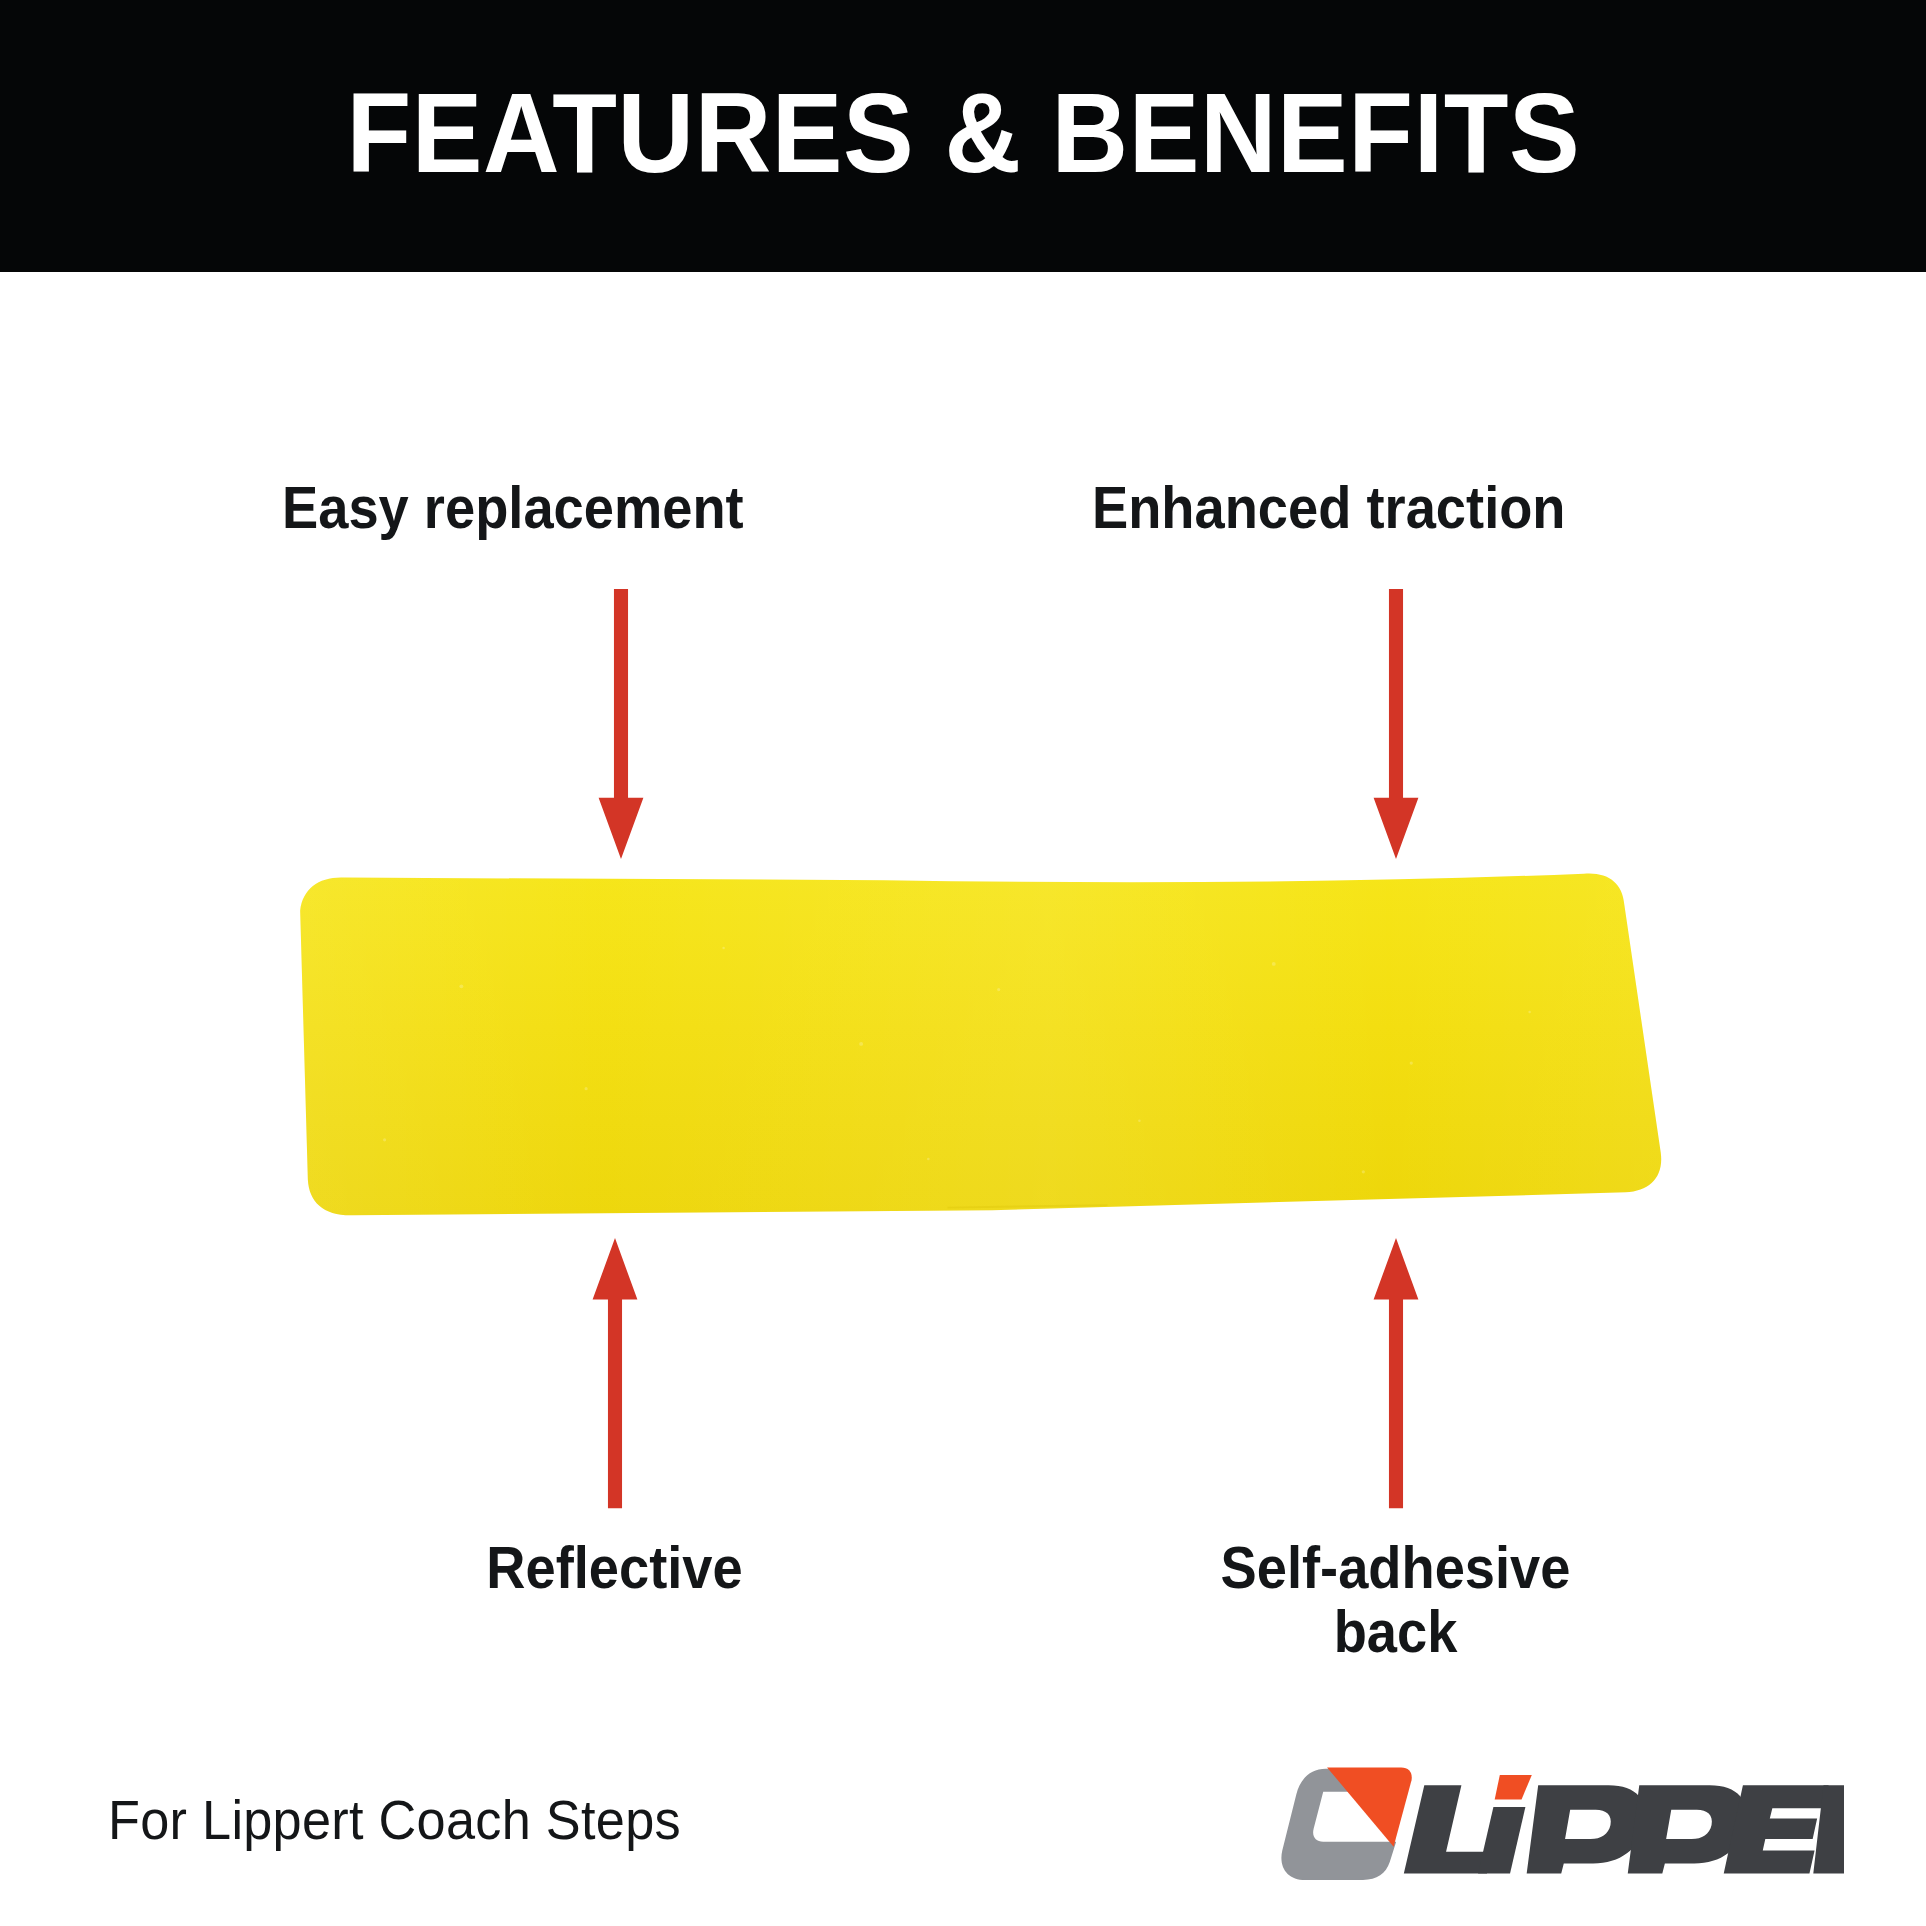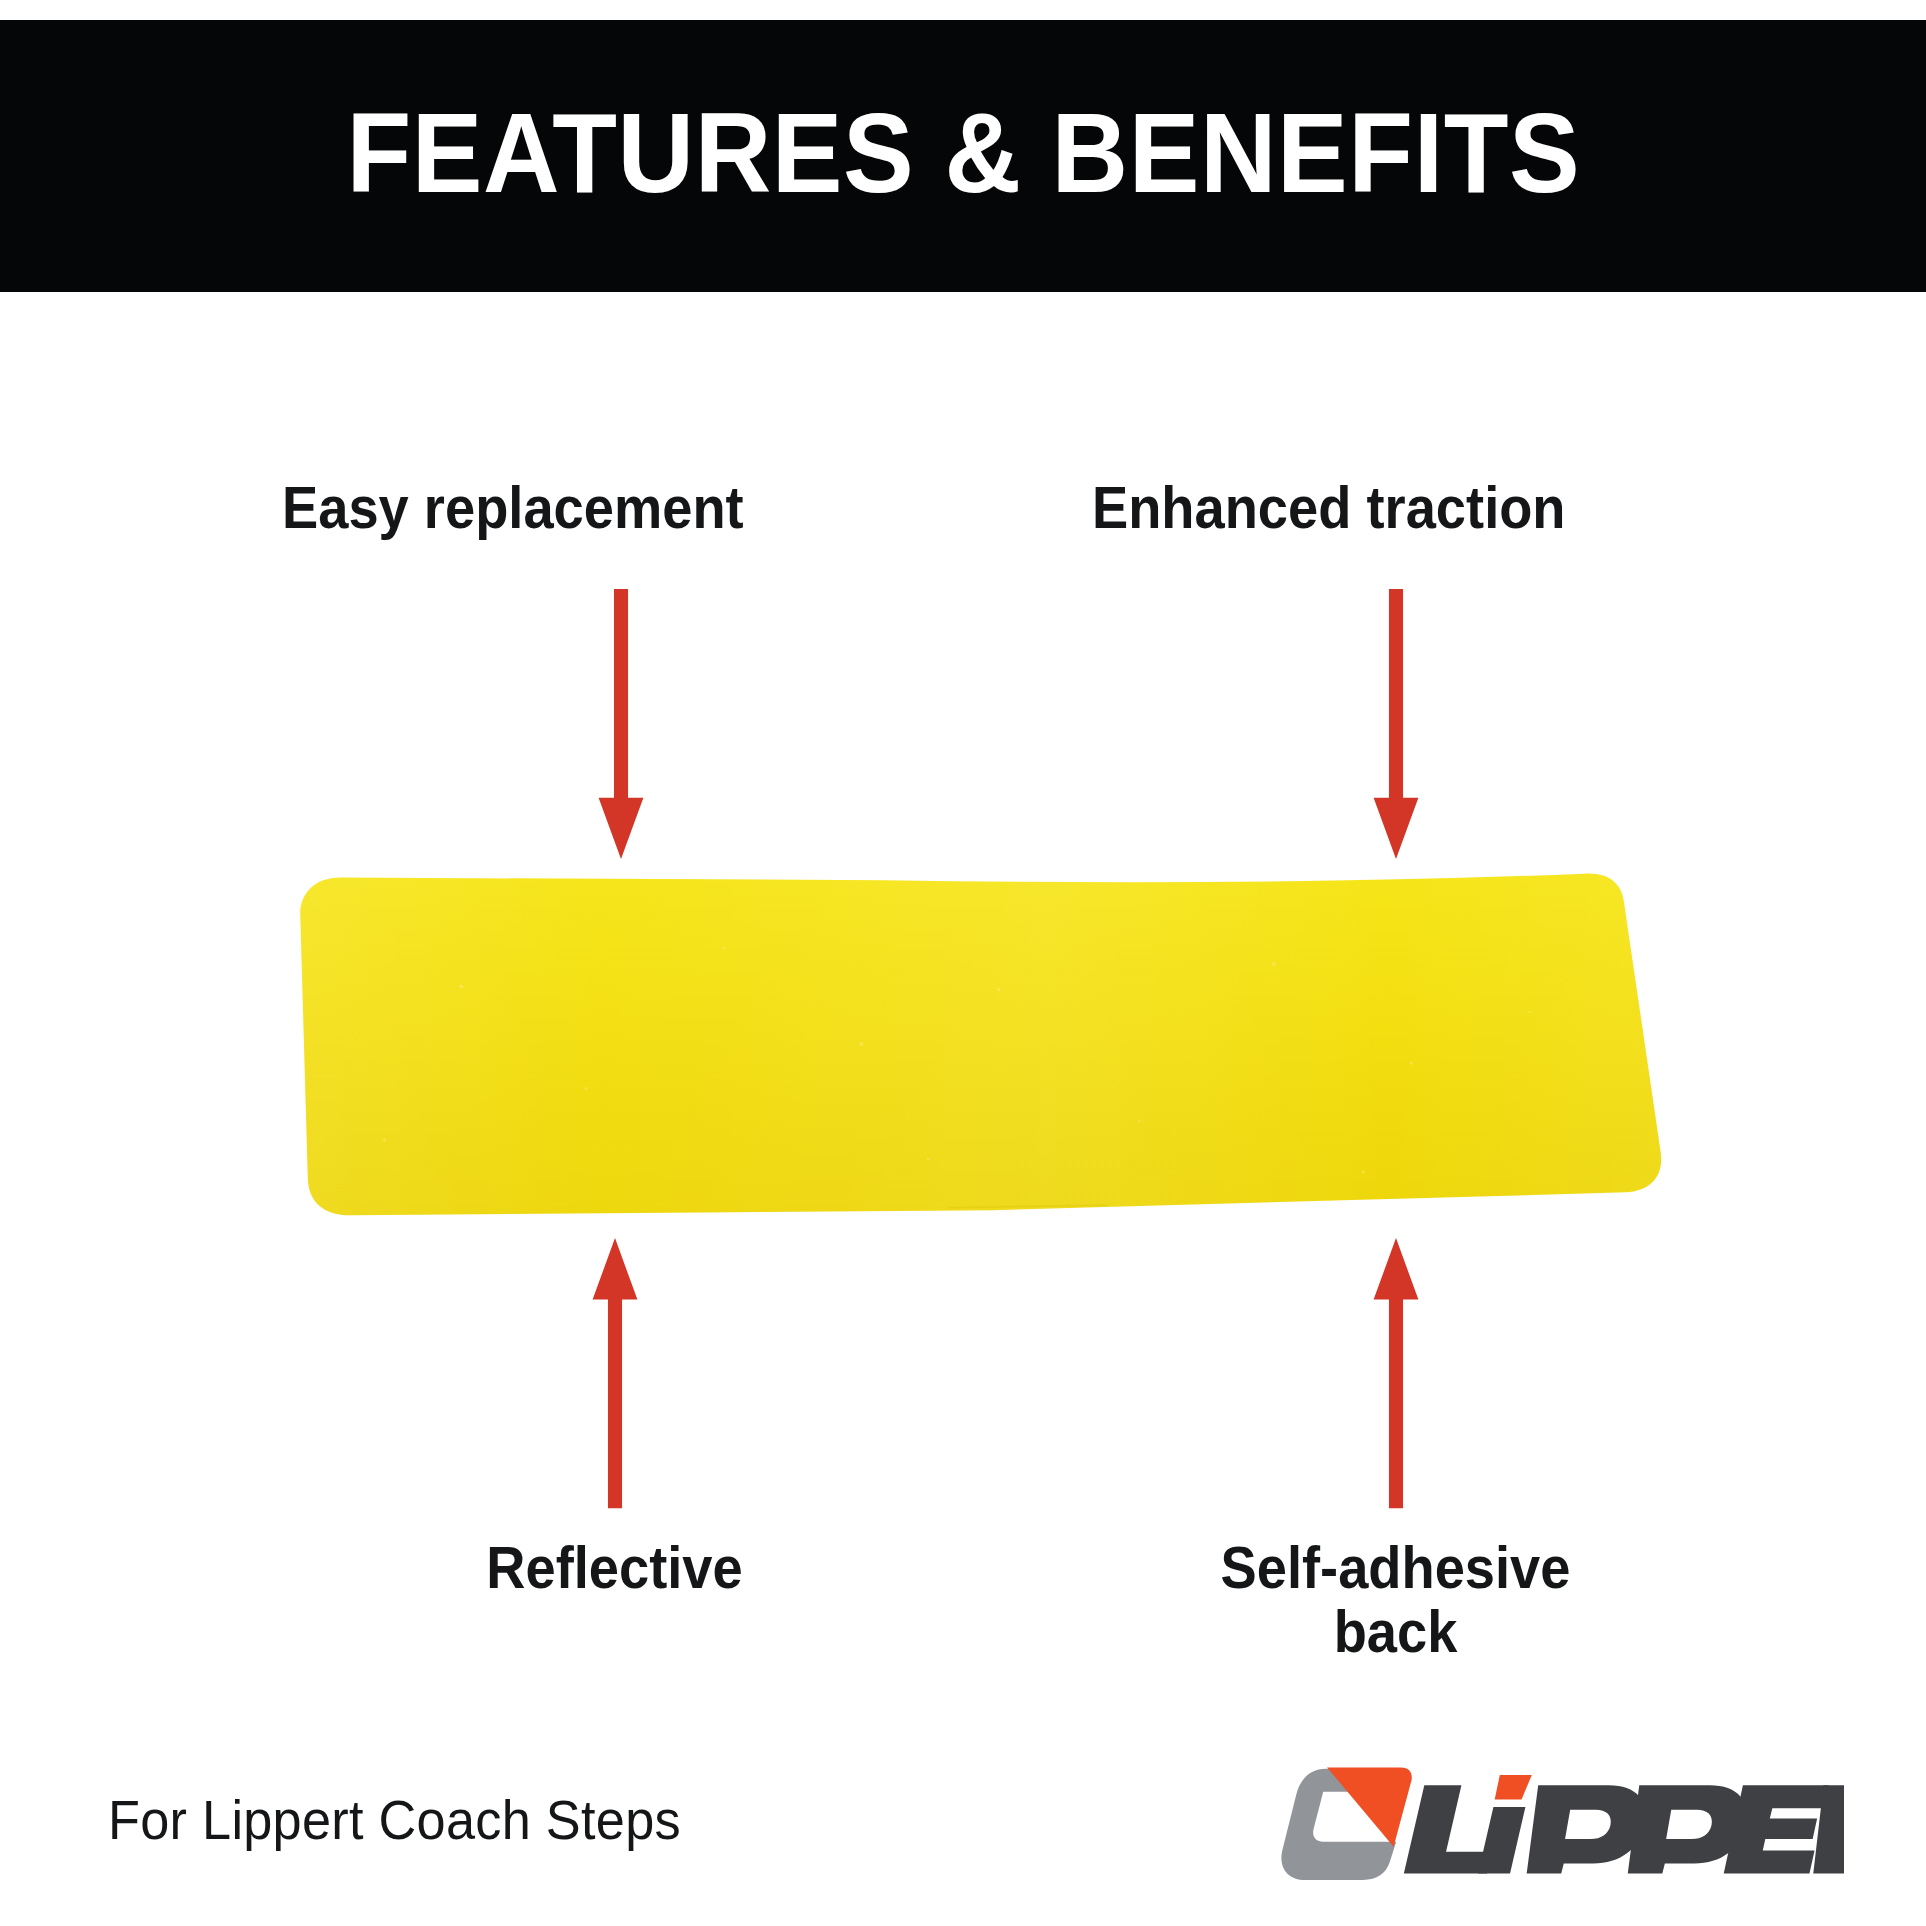--- a/index.html
+++ b/index.html
@@ -23,21 +23,20 @@
   #header-banner {
     position: absolute;
     left: 0;
     top: 0;
     width: 1926px;
     height: 272px;
     background: #050607;
     display: flex;
     align-items: center;
     justify-content: center;
-    margin-top: 20px;
   }
   #header-title {
     color: #ffffff;
     font-family: "Liberation Sans", sans-serif;
     font-weight: bold;
     font-size: 114px;
     letter-spacing: 0.6px;
     line-height: 1;
     transform: scaleX(0.93);
     transform-origin: center;

